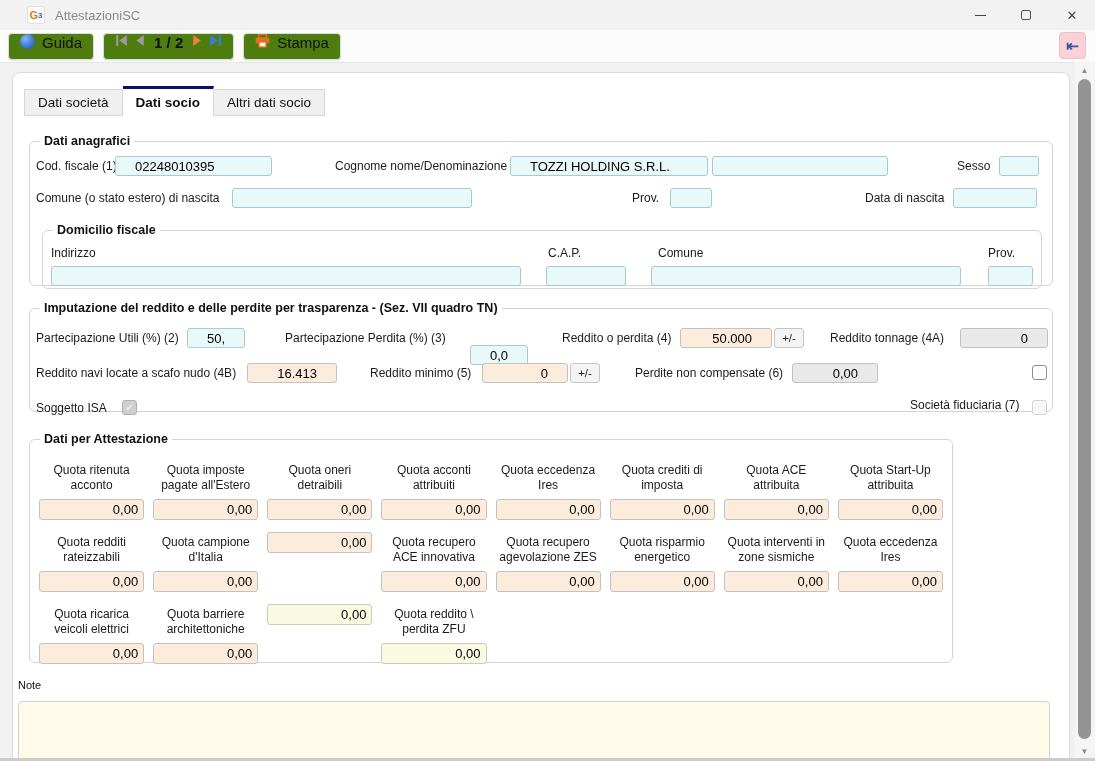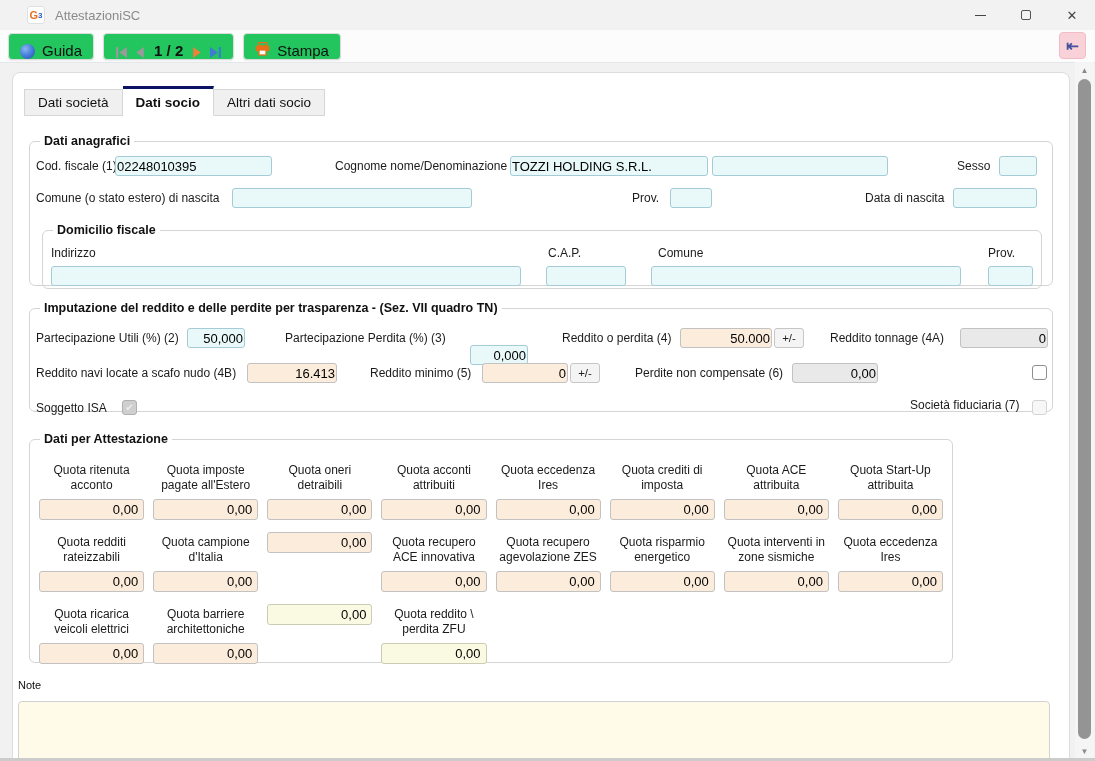--- a/index.html
+++ b/index.html
@@ -13,41 +13,41 @@
   .app-logo b { color:#2b5fc4; font-size:8px; vertical-align:super; }
   .title-text { margin-left:10px; font-size:13px; color:#8a8a8a; }
   .winctrls { position:absolute; right:0; top:0; height:30px; display:flex; }
   .winbtn { width:46px; height:30px; display:flex; align-items:center; justify-content:center; }
   .ico-min { width:11px; height:1px; background:#444; display:inline-block; }
   .ico-max { width:10px; height:10px; border:1px solid #555; border-radius:2px; display:inline-block; }
   .ico-close { font-size:13px; color:#444; }
 
   
   .toolbar { position:absolute; top:30px; left:0; right:0; height:33px; background:#fcfcfc; border-bottom:1px solid #e3e7ea; display:flex; align-items:center; gap:9px; padding-left:8px; }
-  .tbtn { display:inline-flex; align-items:flex-end; gap:7px; height:27px; background:#22c55e; border:1px solid #dcdcdc; border-radius:4px; padding:0 11px; font-size:15px; color:#111; box-shadow:0 1px 2px rgba(0,0,0,.07); cursor:default; }
+  .tbtn { display:inline-flex; align-items:flex-start; gap:7px; height:27px; background:#4d7c0f; border:1px solid #dcdcdc; border-radius:4px; padding:0 11px; font-size:15px; color:#111; box-shadow:0 1px 2px rgba(0,0,0,.07); cursor:default; }
   .guida-ball { width:15px; height:15px; border-radius:50%; background:radial-gradient(circle at 35% 32%, #8cb6ef 0%, #4a82dd 45%, #1e4fae 100%); display:inline-block; }
   .navgrp { gap:5px;font-weight:bold; }
   .navgrp svg { display:block; }
   .pageind { font-size:15px; color:#111; margin:0 3px; }
   .collapse-btn { position:absolute; right:9px; top:2px; width:27px; height:27px; background:#f8d2d8; border:1px solid #f3bcc5; border-radius:4px; display:flex; align-items:center; justify-content:center; font-size:15px; font-weight:bold; color:#44529e; }
 
   
   .panel { position:absolute; left:12px; top:72px; width:1058px; height:700px; background:#fff; border:1px solid #dcdcdc; border-radius:8px; }
 
   
   .tabs { position:absolute; left:11px; top:13px; display:flex; align-items:flex-end; }
   .tab { height:27px; display:flex; align-items:center; padding:0 13px; background:#f0f0f0; border:1px solid #d6d6d6; border-left-width:0; font-size:13.5px; color:#111; cursor:default; }
   .tab:first-child { border-left-width:1px; }
   .tab.active { background:#fff; font-weight:bold; height:30px; border-top:3px solid #0b1266; border-bottom:1px solid #fff; }
 
   
   fieldset { position:absolute; border:1px solid #d4d4d4; border-radius:6px; }
   legend { font-size:12.5px; font-weight:bold; color:#111; margin-left:10px; padding:0 4px; white-space:nowrap; }
   .lbl { position:absolute; font-size:12px; color:#1b1b1b; white-space:nowrap; height:20px; line-height:20px; }
-  .inp { position:absolute; height:20px; border:1px solid #a5ccd6; background:#e9f8f8; border-radius:3px; font-family:"Liberation Sans",sans-serif; font-size:13px; color:#000; padding:0 1px; }
+  .inp { position:absolute; height:20px; border:1px solid #a5ccd6; background:#e9f8f8; border-radius:3px; font-family:"Liberation Sans",sans-serif; font-size:13px; color:#000; padding:0 19px; }
   .inp.peach { background:#fcecdc; border-color:#c2c2c2; }
   .inp.gray  { background:#e9e9e9; border-color:#c2c2c2; }
   .inp.right { text-align:right; }
   .pmbtn { position:absolute; height:20px; width:30px; background:#f4f4f4; border:1px solid #c6c6c6; border-radius:3px; font-size:11.5px; color:#222; text-align:center; line-height:18px; }
   .cb { position:absolute; width:15px; height:15px; background:#fff; border:1px solid #8f8f8f; border-radius:3px; }
   .cb.checked { background:#cfcfcf; border-color:#b0b0b0; }
   .cb.checked::after { content:"✔"; position:absolute; inset:0; display:flex; align-items:center; justify-content:center; font-size:10px; color:#ededed; }
   .cb.dim { border-color:#d4d4d4; background:#f7f7f7; }
 
   

